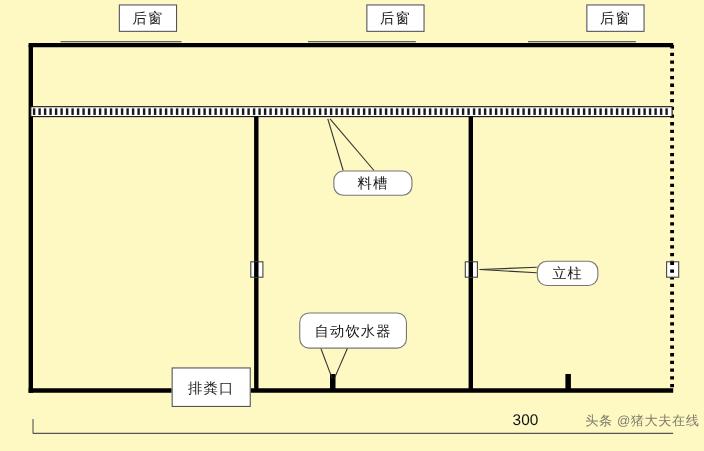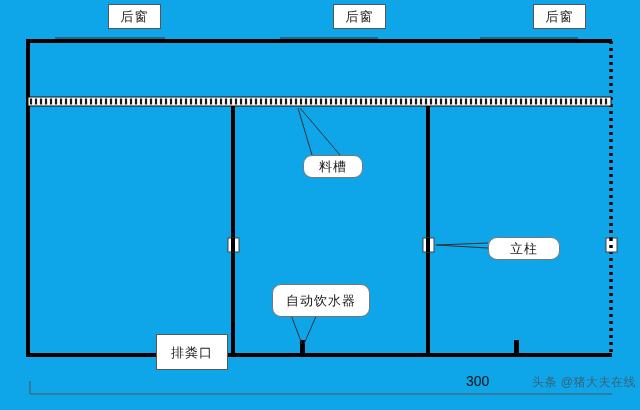--- a/index.html
+++ b/index.html
@@ -7,21 +7,21 @@
     padding: 0;
     background: #ffffff;
   }
   body {
     font-family: "Liberation Sans", sans-serif;
   }
   #stage {
     position: relative;
     width: 640px;
     height: 410px;
-    background: #0ea5e9;
+    background: #fef9c3;
     overflow: hidden;
   }
   .layer {
     position: absolute;
     left: 0; top: 0;
     width: 640px;
     height: 410px;
   }
 
   
@@ -45,23 +45,23 @@
     border: 1px solid #777;
     border-radius: 9px;
   }
 
   
   #win-label-0 { left: 108px; top: 4px;  width: 53px; height: 25px; }
   #win-label-1 { left: 333px; top: 4px;  width: 53px; height: 25px; }
   #win-label-2 { left: 533px; top: 4px;  width: 53px; height: 25px; }
 
   
-  #trough-label { left: 303px; top: 155px; width: 60px; height: 23px; }
-  
-  #pillar-label { left: 488px; top: 237px; width: 72px; height: 23px; }
+  #trough-label { left: 303px; top: 155px; width: 72px; height: 23px; }
+  
+  #pillar-label { left: 488px; top: 237px; width: 56px; height: 23px; }
   
   #drinker-label { left: 272px; top: 284px; width: 98px; height: 33px; }
   
   #dung-label { left: 156px; top: 334px; width: 72px; height: 36px; }
 
   
   #dim-text {
     position: absolute;
     left: 466px;
     top: 373px;

